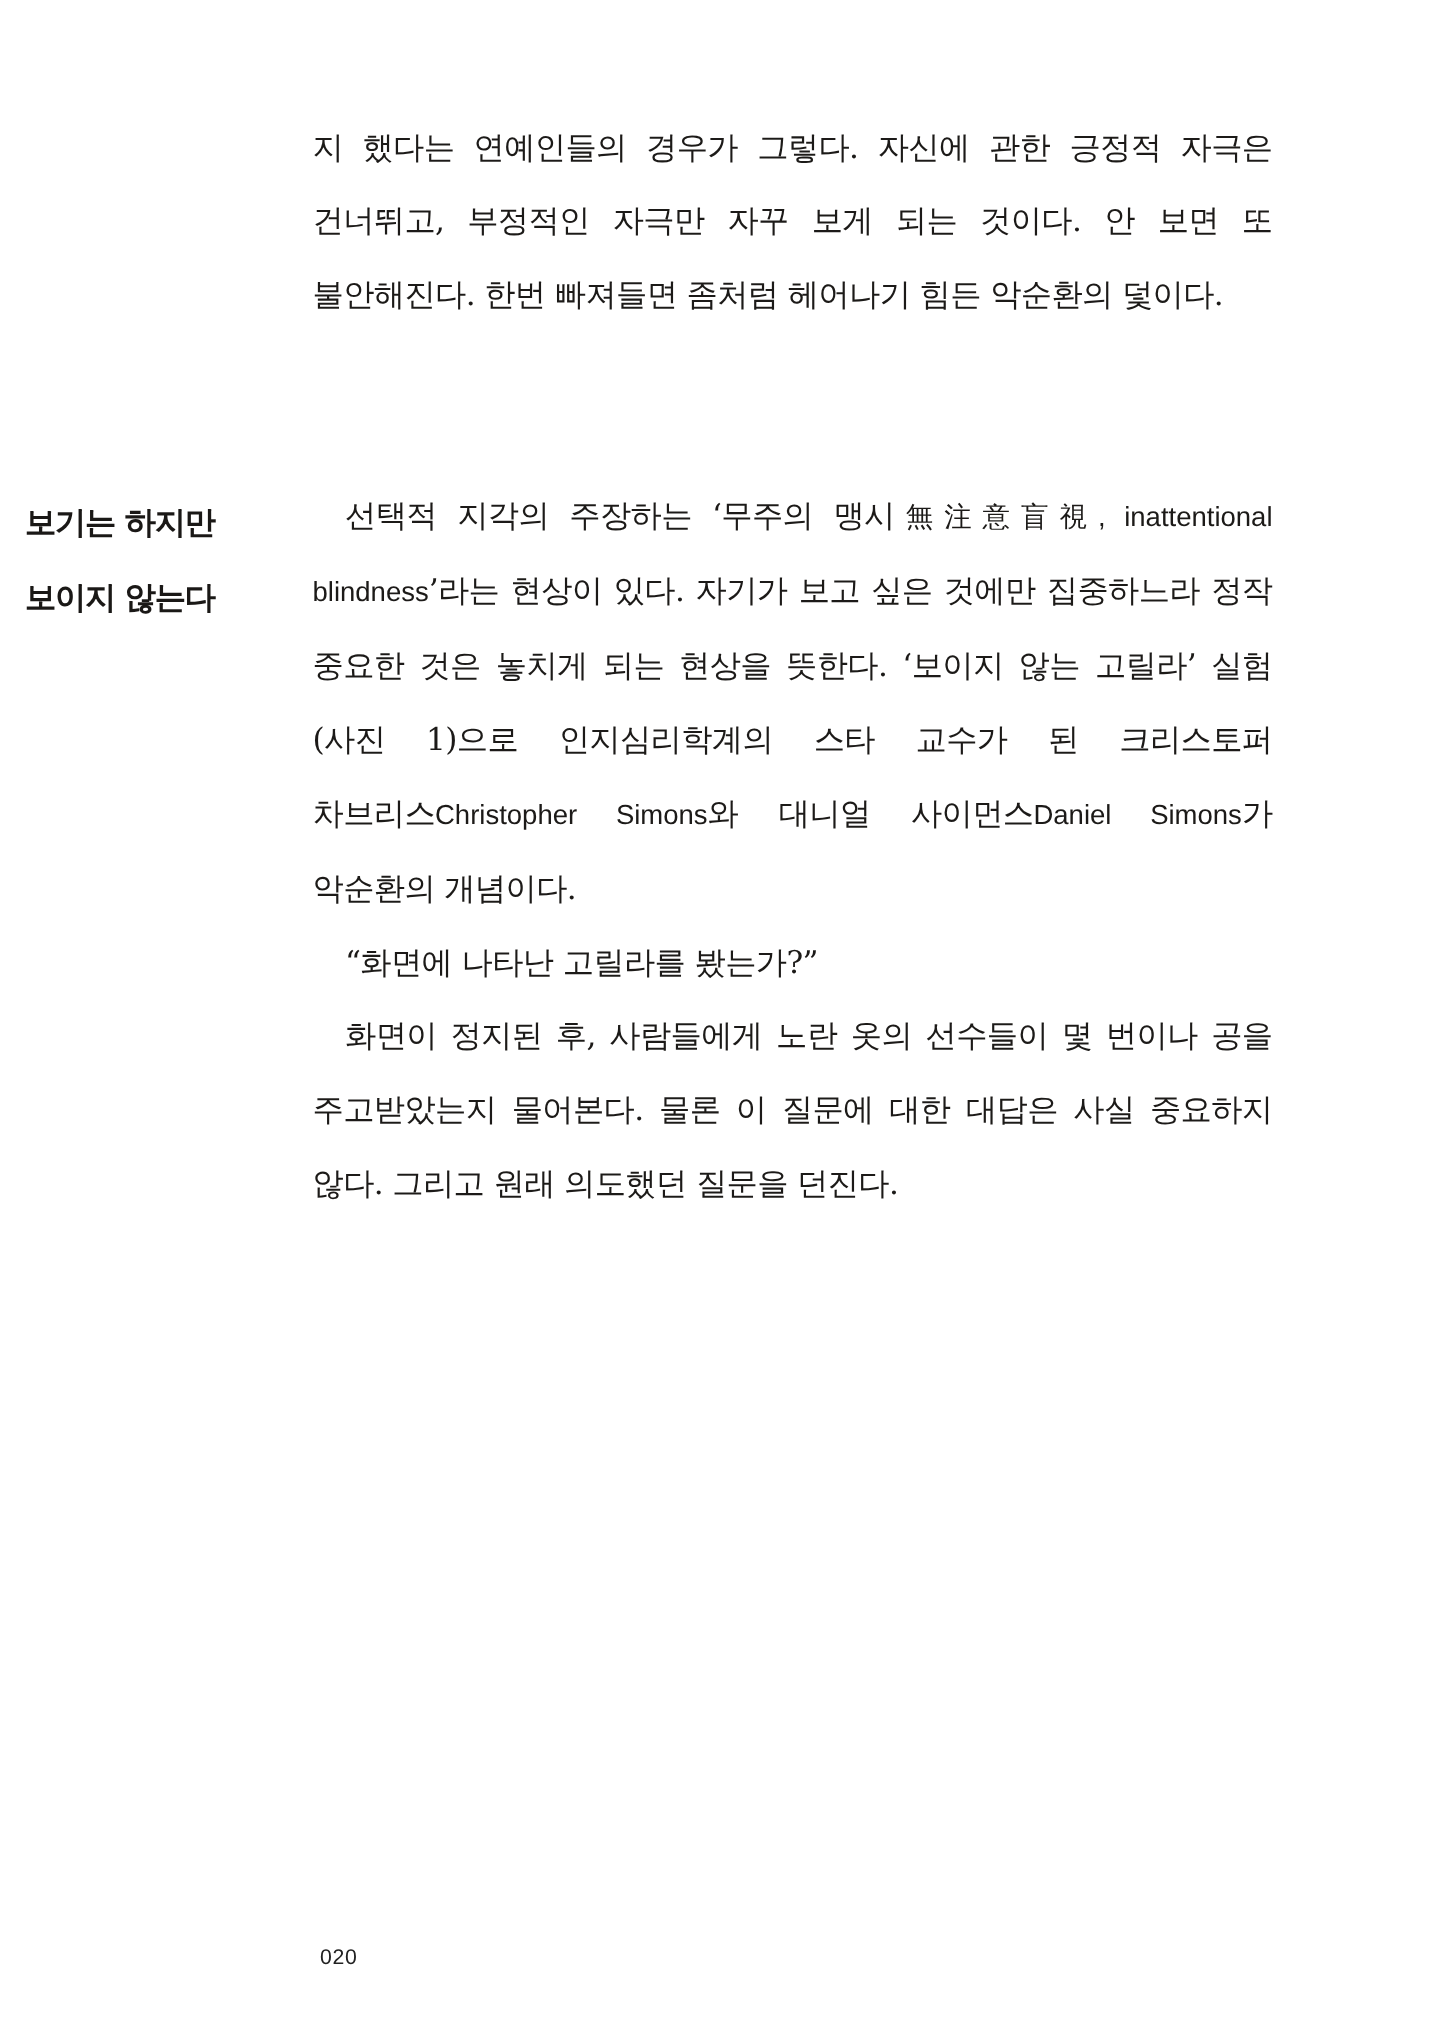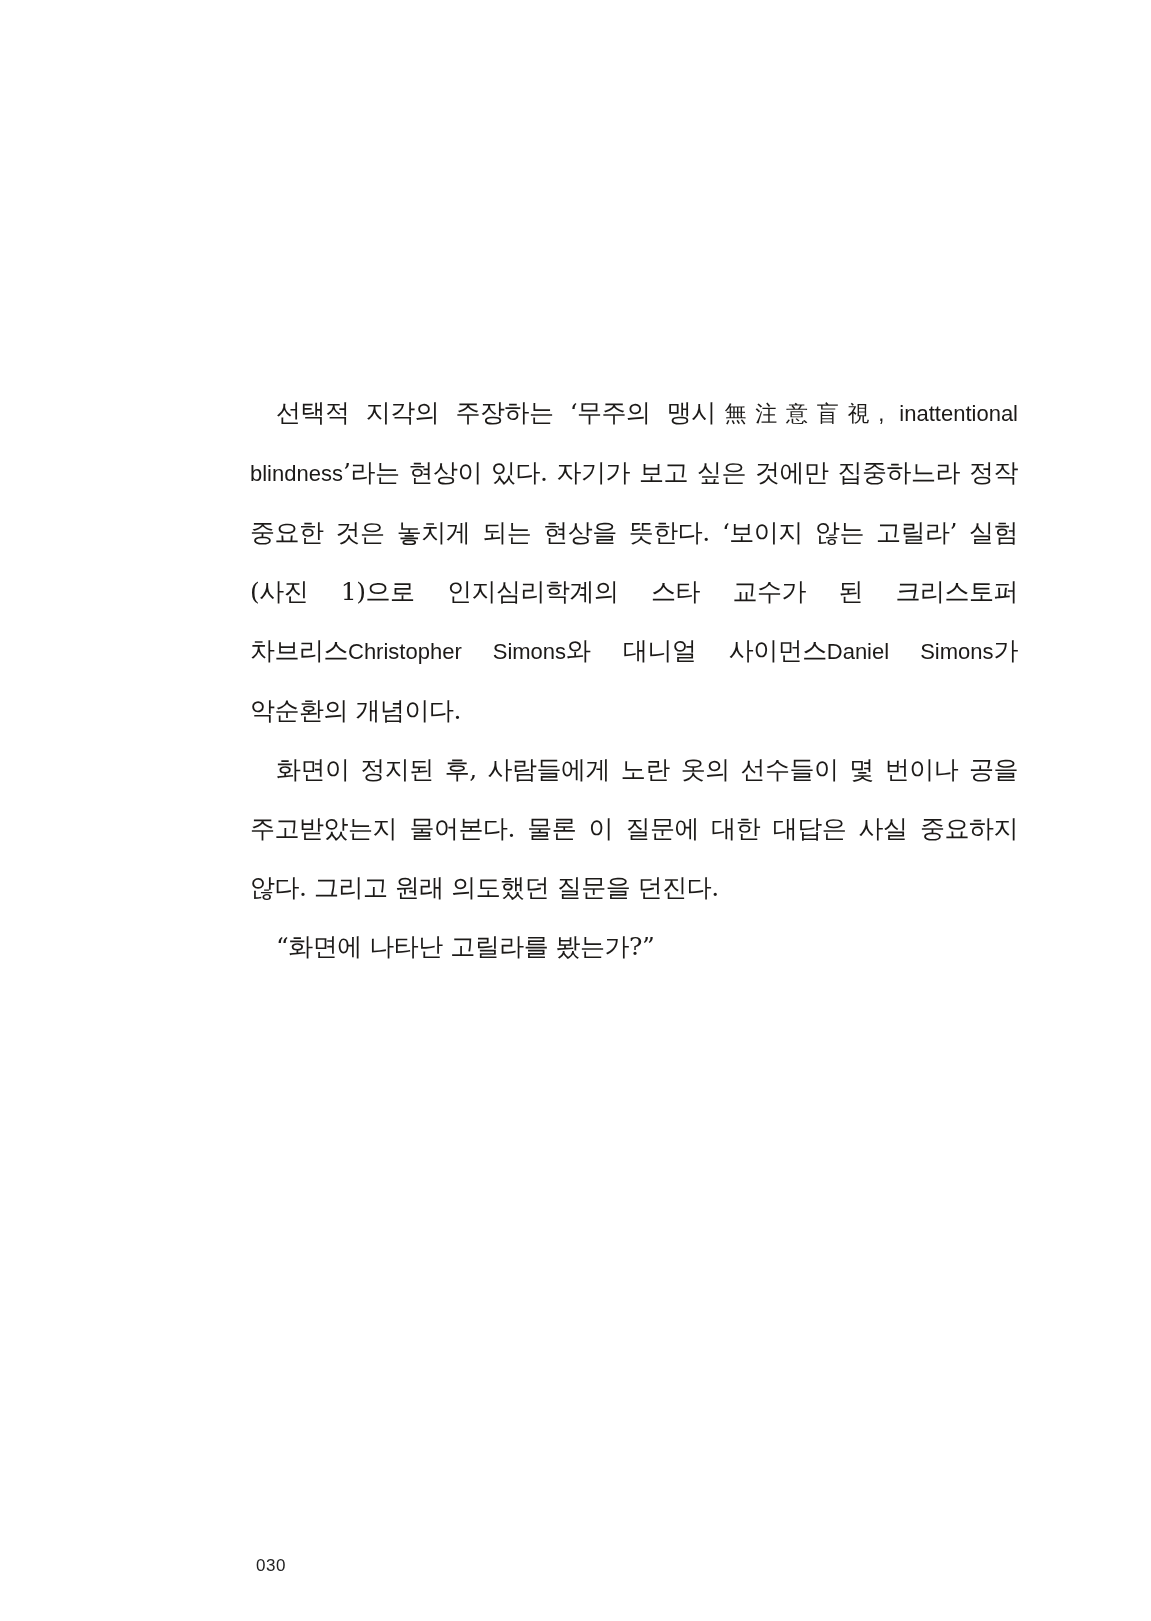--- a/index.html
+++ b/index.html
@@ -52,22 +52,29 @@
       font-size: 17px;
       color: #222;
       letter-spacing: 0.5px;
     }
   </style>
 </head>
 <body>
 
 <div class="page">
 
+  <div class="body-text block-top">
+    <p class="para">지 했다는 연예인들의 경우가 그렇다. 자신에 관한 긍정적 자극은 건너뛰고, 부정적인 자극만 자꾸 보게 되는 것이다. 안 보면 또 불안해진다. 한번 빠져들면 좀처럼 헤어나기 힘든 악순환의 덫이다.</p>
+  </div>
 
+  <div class="side-heading">
+    <div>보기는 하지만</div>
+    <div>보이지 않는다</div>
+  </div>
 
   <div class="body-text block-main">
     <p class="para indent"><span>선택적 지각의 주장하는 ‘무주의 맹시</span><span class="gloss">無注意盲視, inattentional blindness</span><span>’라는 현상이 있다. 자기가 보고 싶은 것에만 집중하느라 정작 중요한 것은 놓치게 되는 현상을 뜻한다. ‘보이지 않는 고릴라’ 실험(사진 1)으로 인지심리학계의 스타 교수가 된 크리스토퍼 차브리스</span><span class="gloss">Christopher Simons</span><span>와 대니얼 사이먼스</span><span class="gloss">Daniel Simons</span><span>가 악순환의 개념이다.</span></p>
+    <p class="para indent">“화면에 나타난 고릴라를 봤는가?”</p>
     <p class="para indent">화면이 정지된 후, 사람들에게 노란 옷의 선수들이 몇 번이나 공을 주고받았는지 물어본다. 물론 이 질문에 대한 대답은 사실 중요하지 않다. 그리고 원래 의도했던 질문을 던진다.</p>
-    <p class="para indent">“화면에 나타난 고릴라를 봤는가?”</p>
   </div>
 
-  <div class="page-number">030</div>
+  <div class="page-number">020</div>
 </div>
 
 </body></html>

